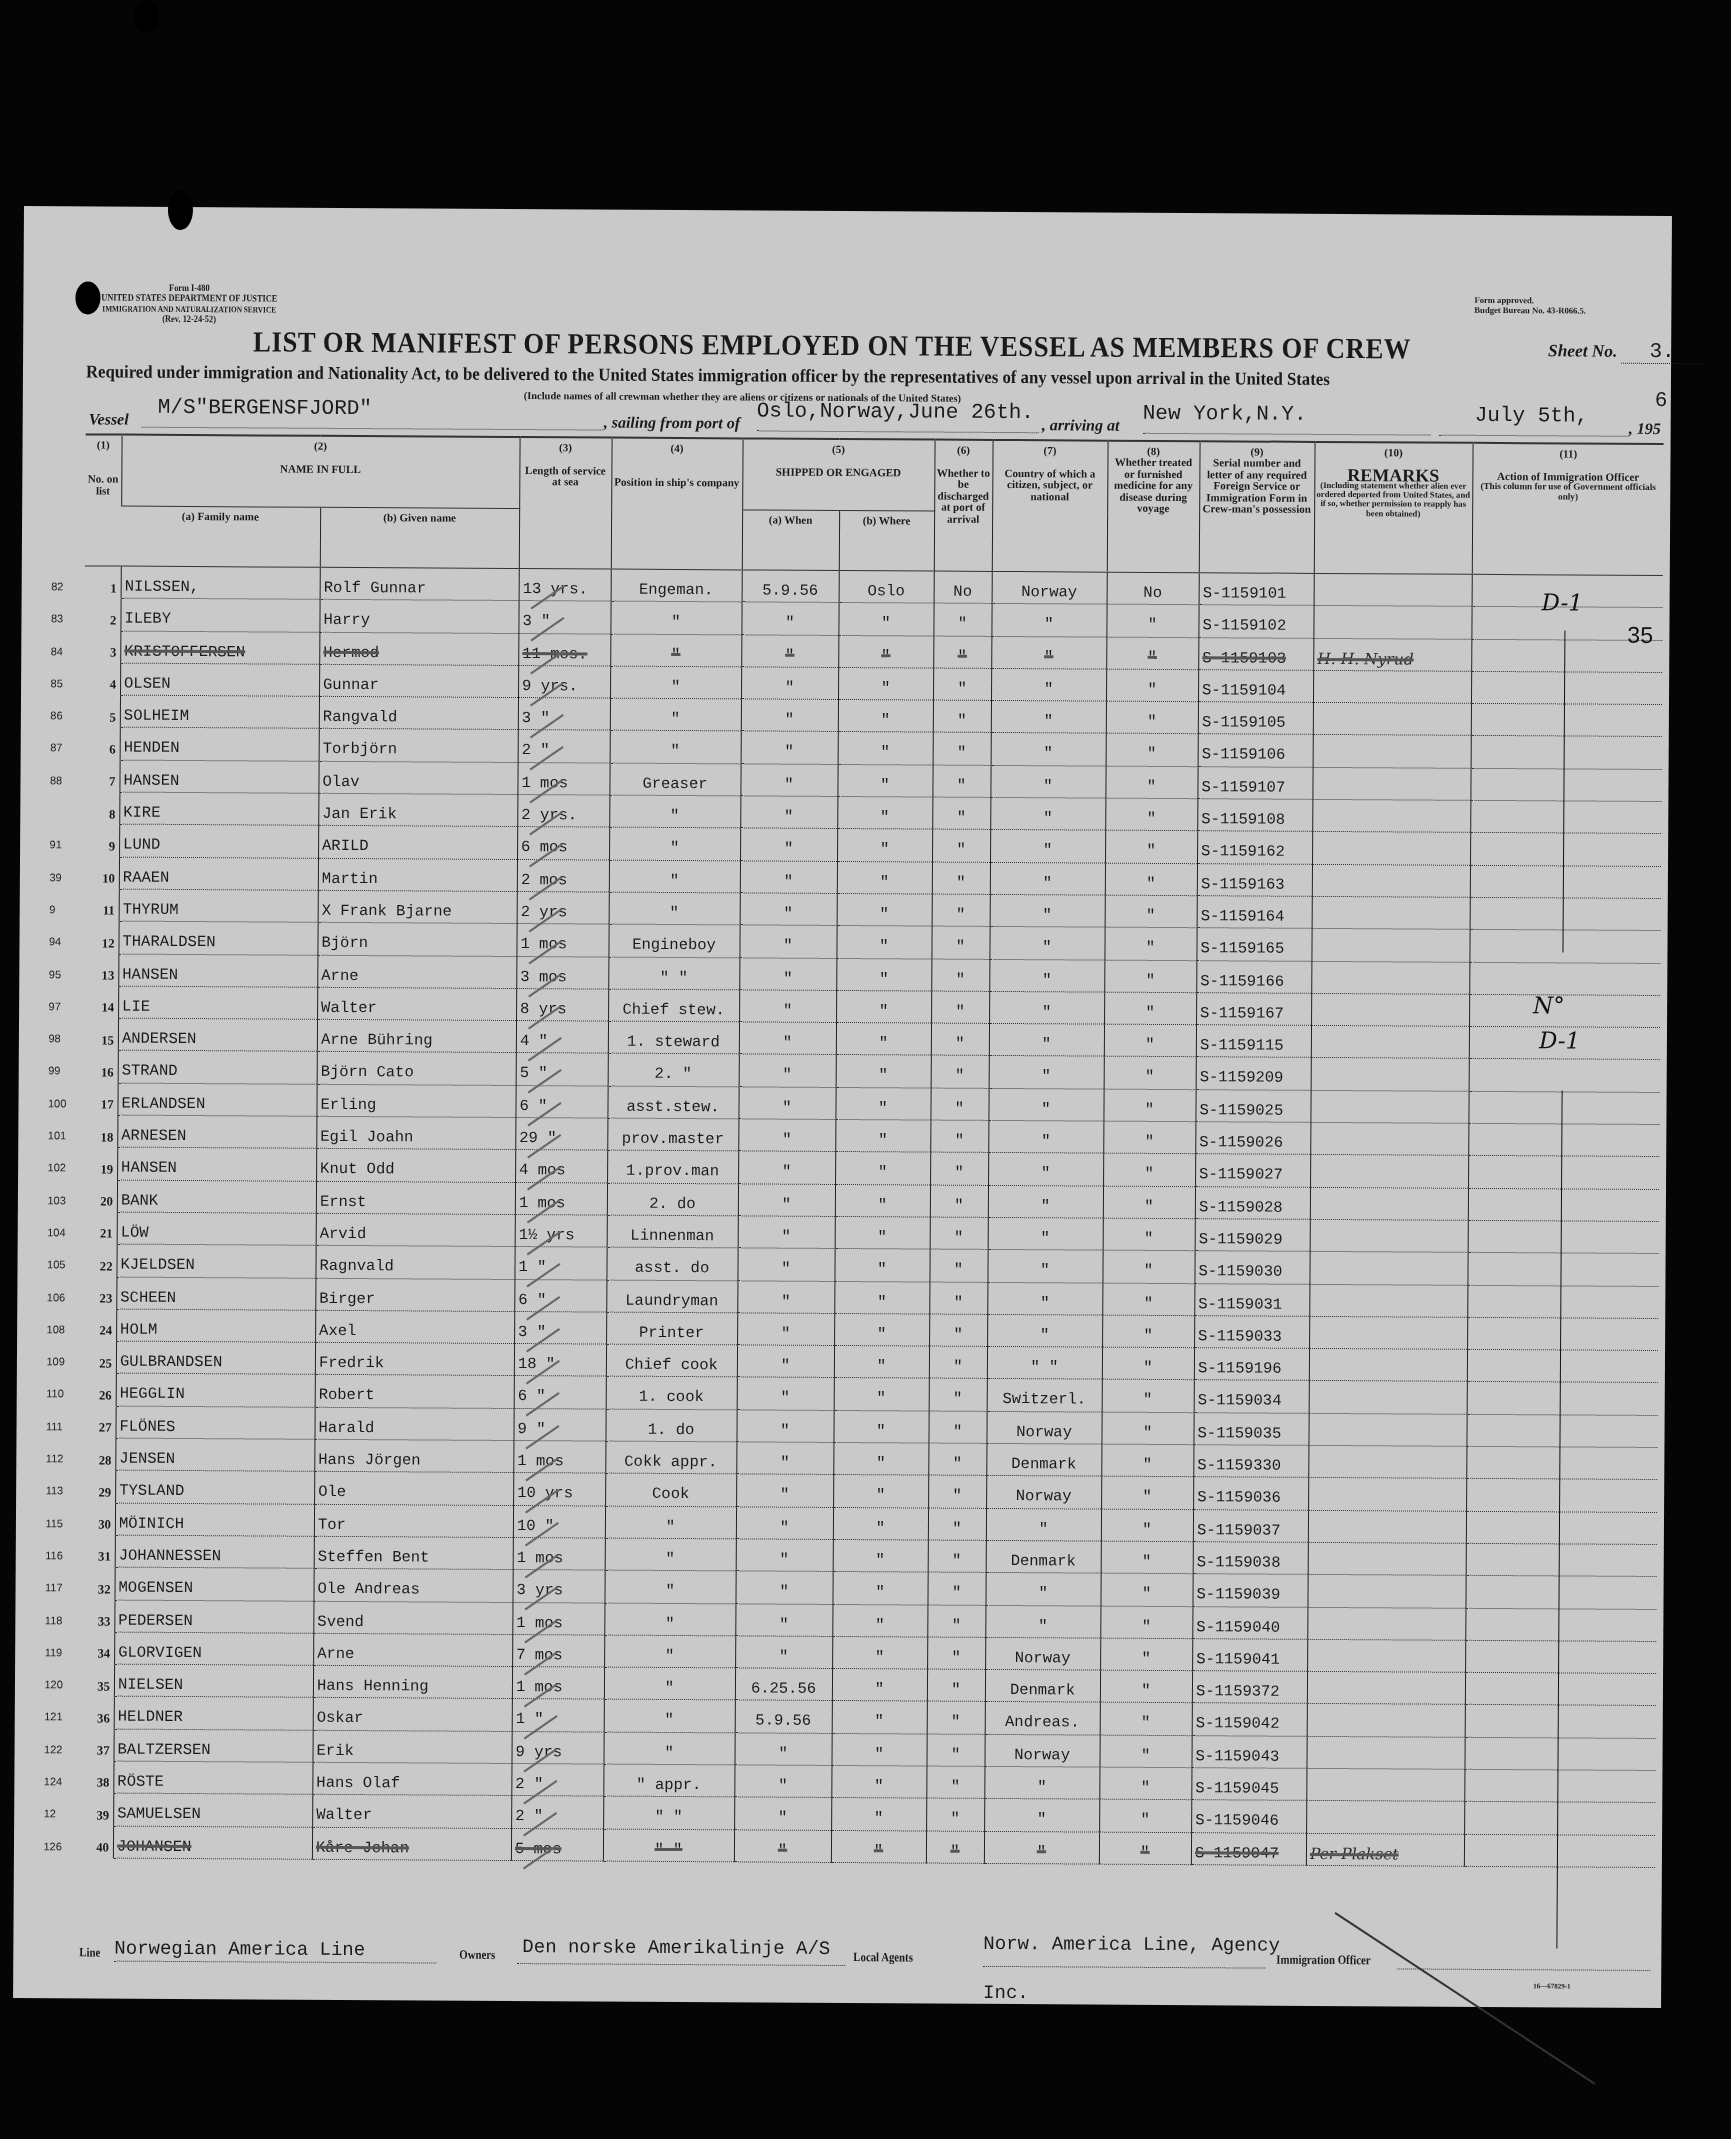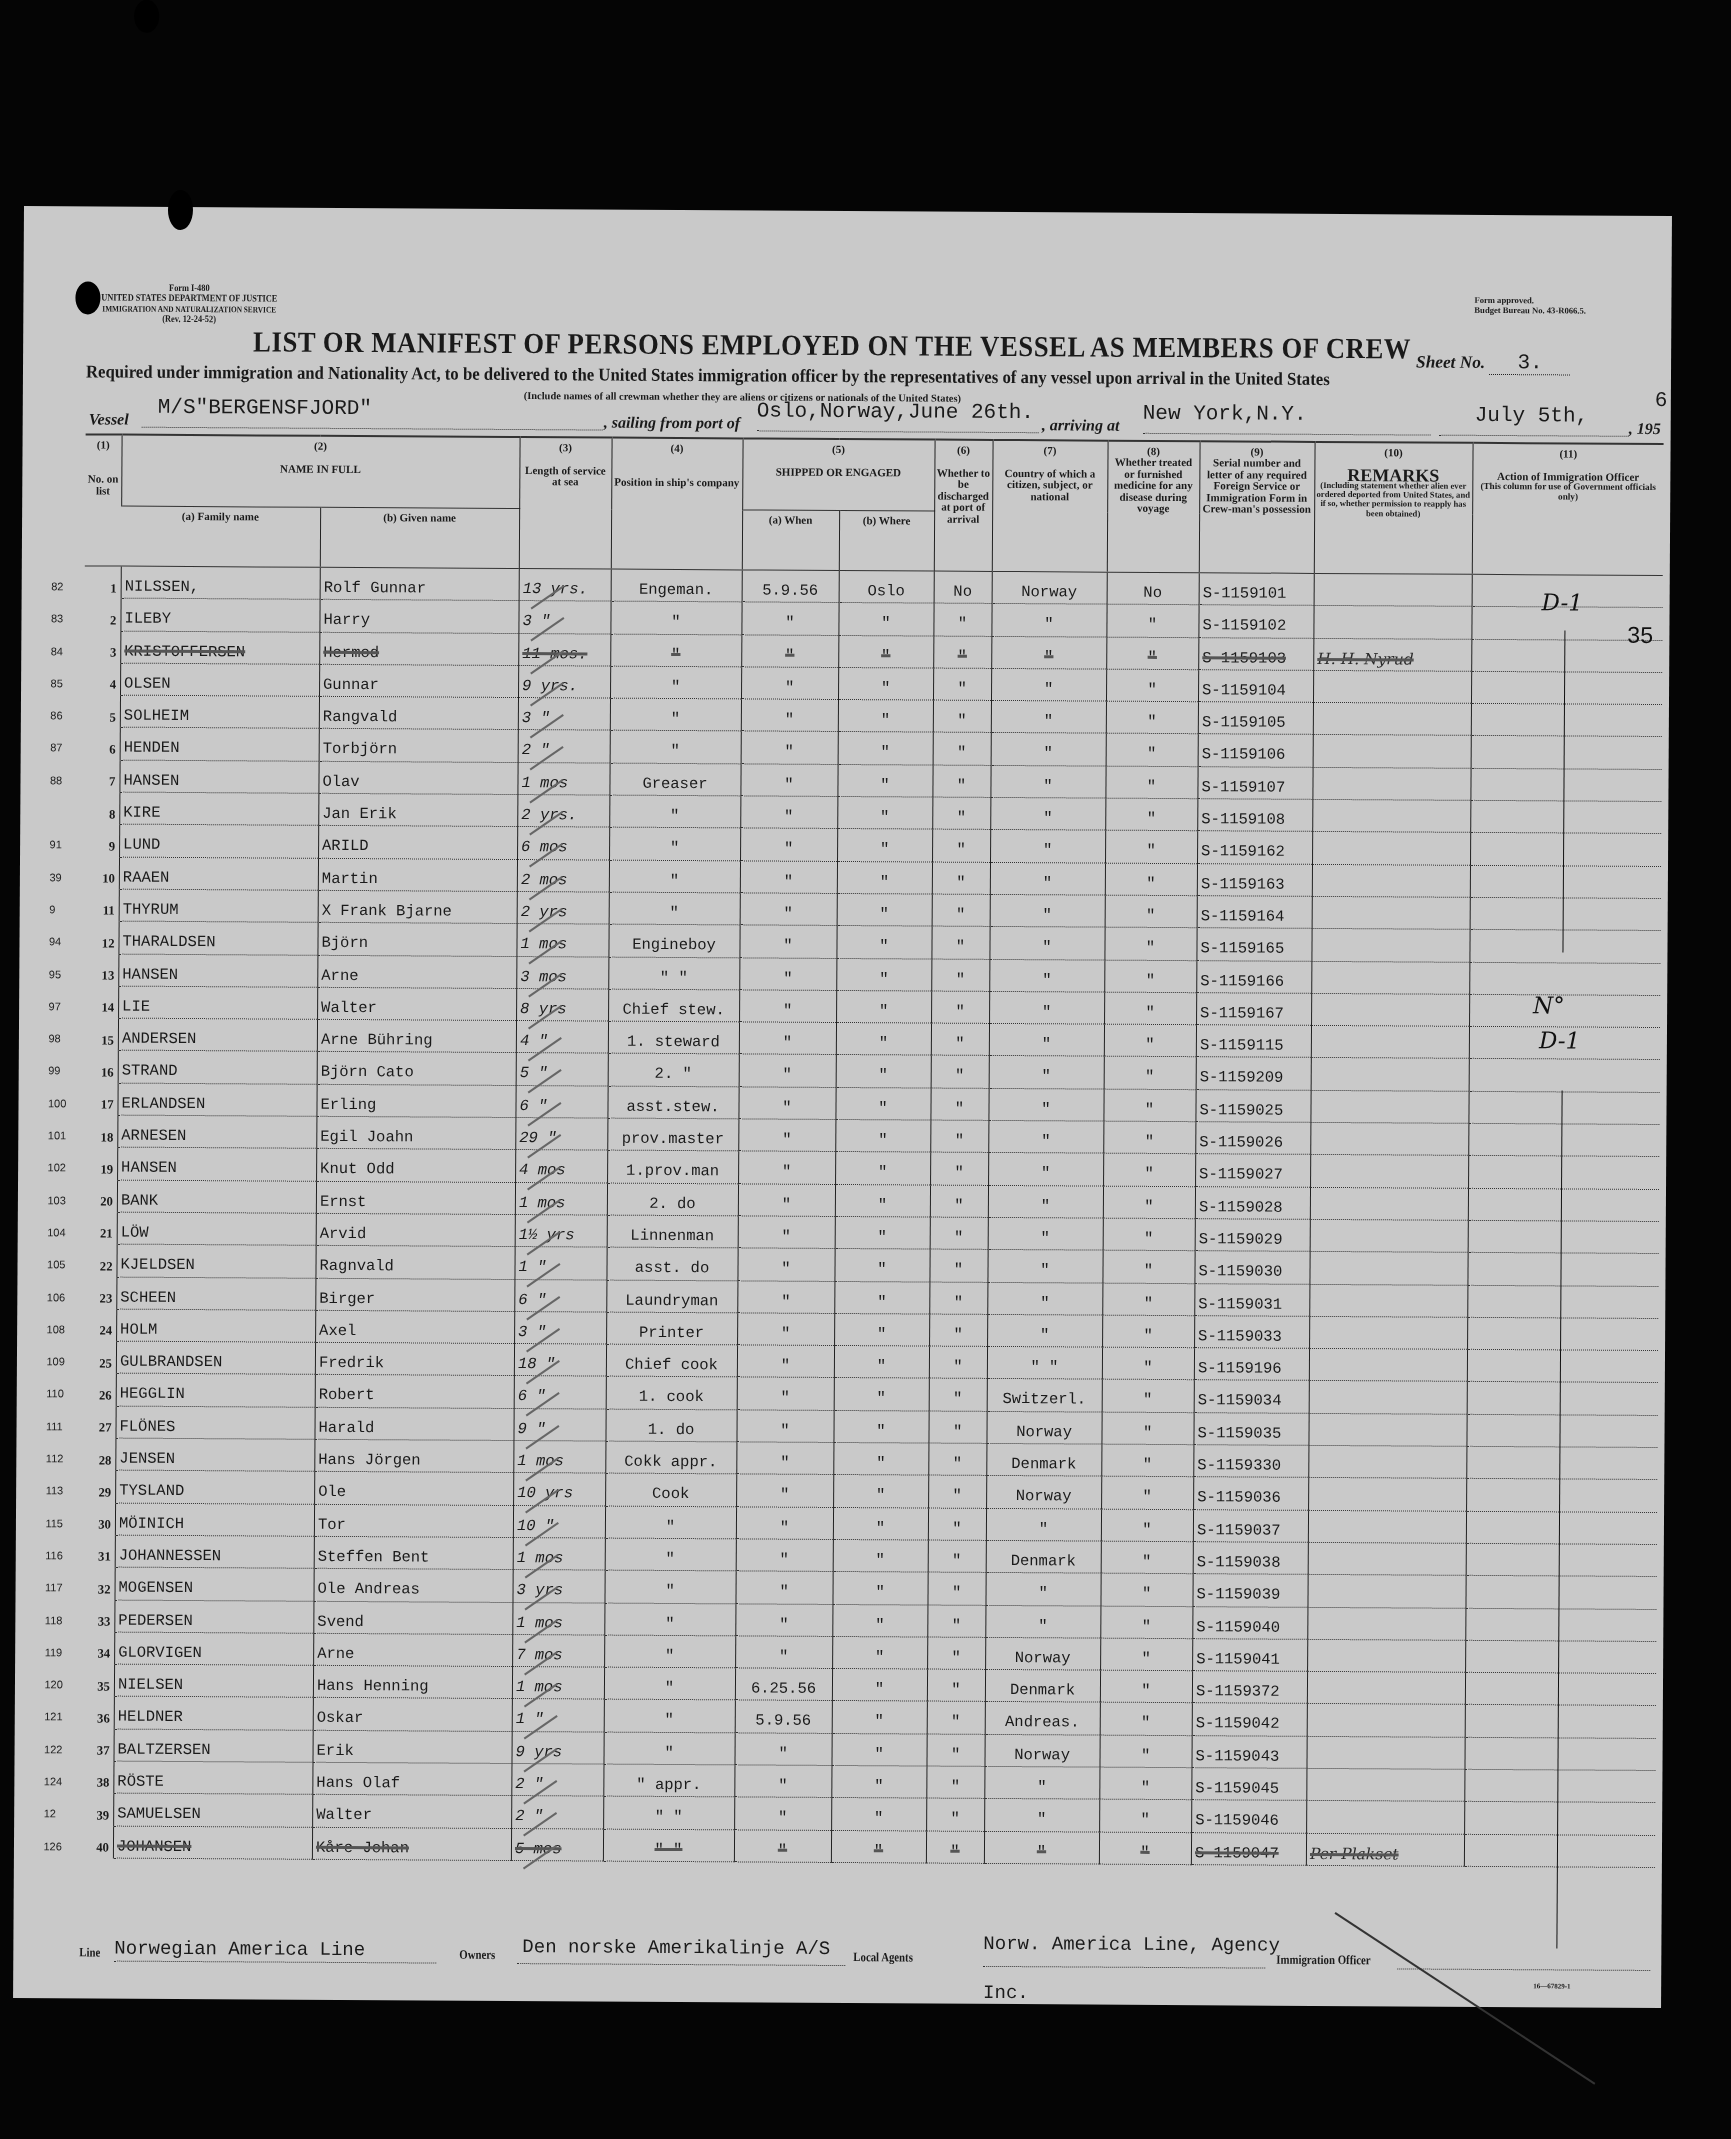--- a/index.html
+++ b/index.html
@@ -18,21 +18,21 @@
     font-weight:bold; font-size:9.8px; line-height:10.4px; transform:scaleX(0.85); transform-origin:left top;
   }
   .form-approved {
     position:absolute; left:1451px; top:81px; font-weight:bold; font-size:8.6px; line-height:9.8px;
   }
   .title {
     position:absolute; left:230px; top:118px; font-weight:bold; font-size:29px; letter-spacing:0.6px;
     transform:scaleX(0.92); transform-origin:left top; white-space:nowrap;
   }
   .sheet {
-    position:absolute; left:1393px; top:124px; font-style:italic; font-weight:bold; font-size:17.3px; white-space:nowrap;margin-top:12px;
+    position:absolute; left:1525px; top:124px; font-style:italic; font-weight:bold; font-size:17.3px; white-space:nowrap;
   }
   .sheet .fill { display:inline-block; width:81px; border-bottom:1.2px dotted #222; font-style:normal;
     font-family:"Liberation Mono", monospace; font-weight:normal; font-size:21px; text-align:center; }
   .subtitle {
     position:absolute; left:63px; top:155px; font-weight:bold; font-size:18px; white-space:nowrap;
     transform:scaleX(0.93); transform-origin:left top;
   }
   .include-note {
     position:absolute; left:501px; top:181px; font-weight:bold; font-size:10.4px; white-space:nowrap;
   }
@@ -61,21 +61,21 @@
     font-family:"Liberation Mono", monospace; font-size:15.5px; height:29px; padding:0 3.5px;
     border-left:1.2px solid #222; border-bottom:1.2px dotted #333; white-space:nowrap; overflow:visible;
     vertical-align:bottom; padding-bottom:2.3px;
   }
   td:first-child { border-left:none; border-bottom:none; font-family:"Liberation Sans", sans-serif; }
   td.center { text-align:center; }
   .rownum { position:relative; display:block; height:100%; }
   .rownum .old { position:absolute; left:-37px; bottom:3.5px; font-size:11px; color:#222;text-align:right; }
   .rownum .new { position:absolute; right:0; bottom:0; font-weight:bold; font-size:12.7px; font-family:"Liberation Serif", serif; }
   tr.struck td:not(:first-child) { text-decoration:line-through; text-decoration-thickness:2.9px; text-decoration-color:#555; }
-  .svc { position:relative;font-style:italic; }
+  .svc { position:relative; }
   .svc .check {
     position:absolute; left:8px; bottom:2.3px; width:40px; height:0; border-top:2.3px solid #666; transform:rotate(-35deg);
   }
   .handwritten { font-family:"DejaVu Serif", serif; font-style:italic; color:#2a2a2a; }
   .margin-note { position:absolute; font-family:"DejaVu Serif", serif; font-style:italic; font-size:23px; color:#111; }
   .bracket-line { position:absolute; width:0; border-left:1.7px solid #111; }
 
   .footer { position:absolute; left:66px; top:1721px; width:1572px; height:69px; font-size:12.7px; font-weight:bold; }
   .footer .lbl { position:absolute; top:18.4px; white-space:nowrap; transform:scaleX(0.85); transform-origin:left top; }
   .footer .val { position:absolute; top:0; font-family:"Liberation Mono", monospace; font-weight:normal; font-size:19px; white-space:nowrap; }

